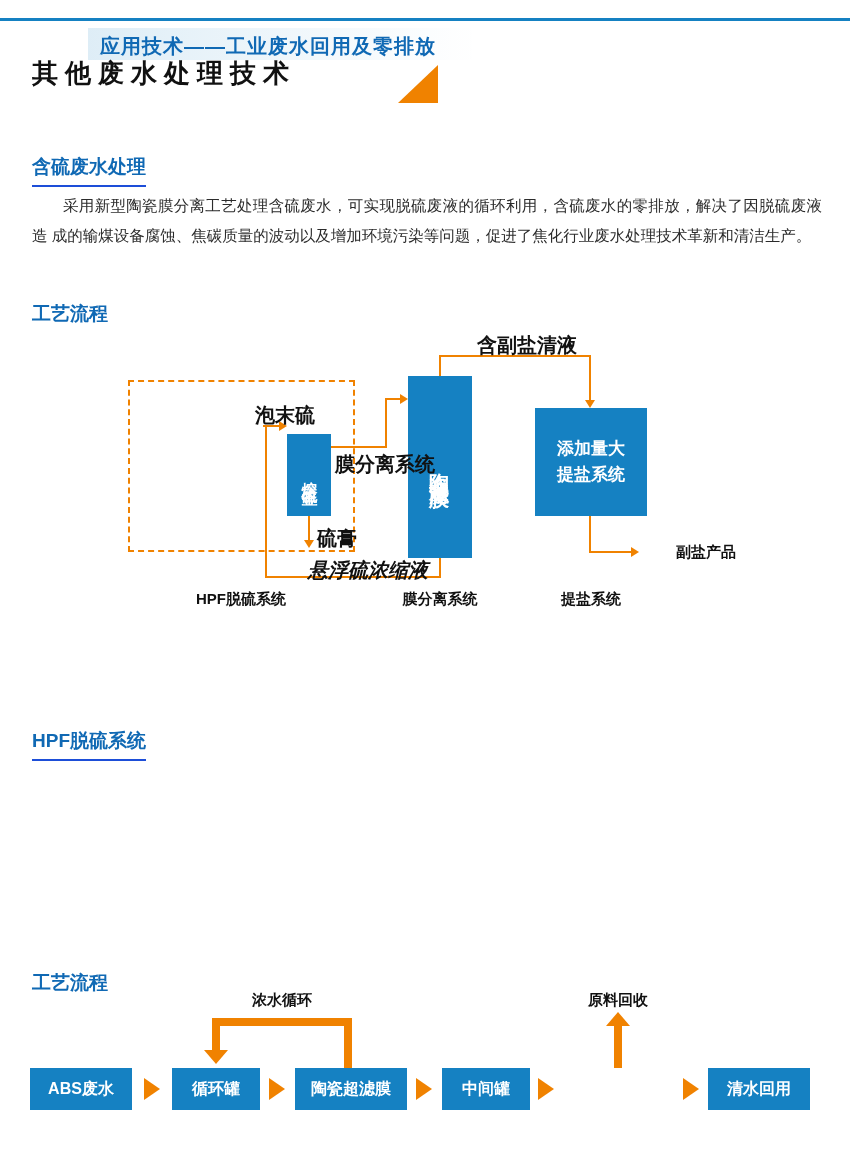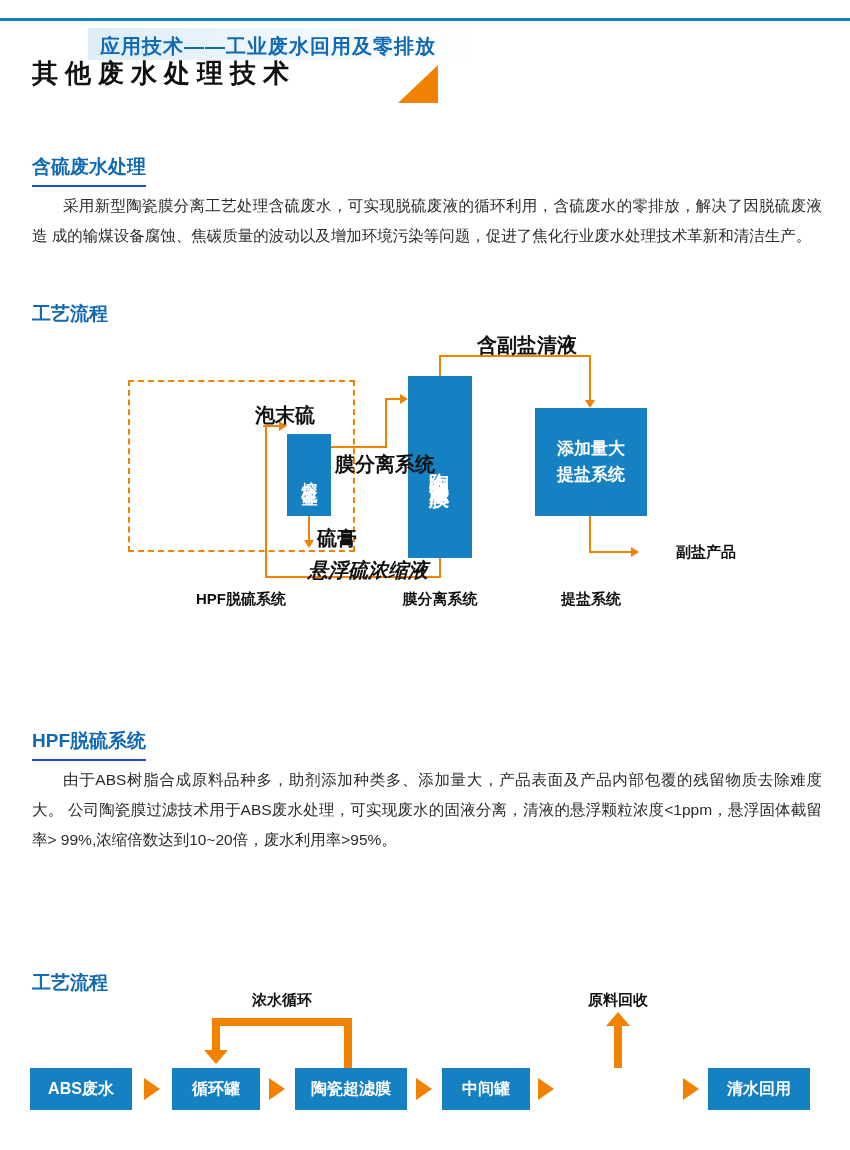--- a/index.html
+++ b/index.html
@@ -153,21 +153,20 @@
     <div class="dlabel" style="left:308px; top:229px;font-style:italic;">悬浮硫浓缩液</div>
     <div class="dlabel" style="left:477px; top:4px;">含副盐清液</div>
     <div class="dlabel" style="left:676px; top:215px; font-size:15px;">副盐产品</div>
 
     <div class="caption" style="left:141px; top:262px;">HPF脱硫系统</div>
     <div class="caption" style="left:340px; top:262px;text-align:center;">膜分离系统</div>
     <div class="caption" style="left:491px; top:262px;">提盐系统</div>
   </div>
 
   <div class="sec-heading" style="top:720px;">HPF脱硫系统</div>
-  <div class="para" style="top:757px;">由于ABS树脂合成原料品种多，助剂添加种类多、添加量大，产品表面及产品内部包覆的残留物质去除难度大。 公司陶瓷膜过滤技术用于ABS废水处理，可实现废水的固液分离，清液的悬浮颗粒浓度&lt;1ppm，悬浮固体截留率&gt; 99%,浓缩倍数达到10~20倍，废水利用率&gt;95%。</div>
   <div class="sec-heading noline" style="top:962px;">工艺流程</div>
 
   <div class="diagram" style="top:980px; height:140px;">
 
     <div class="dlabel" style="left:212px; top:3px; width:140px; text-align:center; font-size:15px;">浓水循环</div>
     <div class="thickbar" style="left:212px; top:30px; width:140px; height:8px;"></div>
     <div class="thickbar" style="left:344px; top:30px; width:8px; height:50px;"></div>
     <div class="thickbar" style="left:212px; top:30px; width:8px; height:32px;"></div>
     <div class="big-arr-d" style="left:204px; top:62px;"></div>
 

